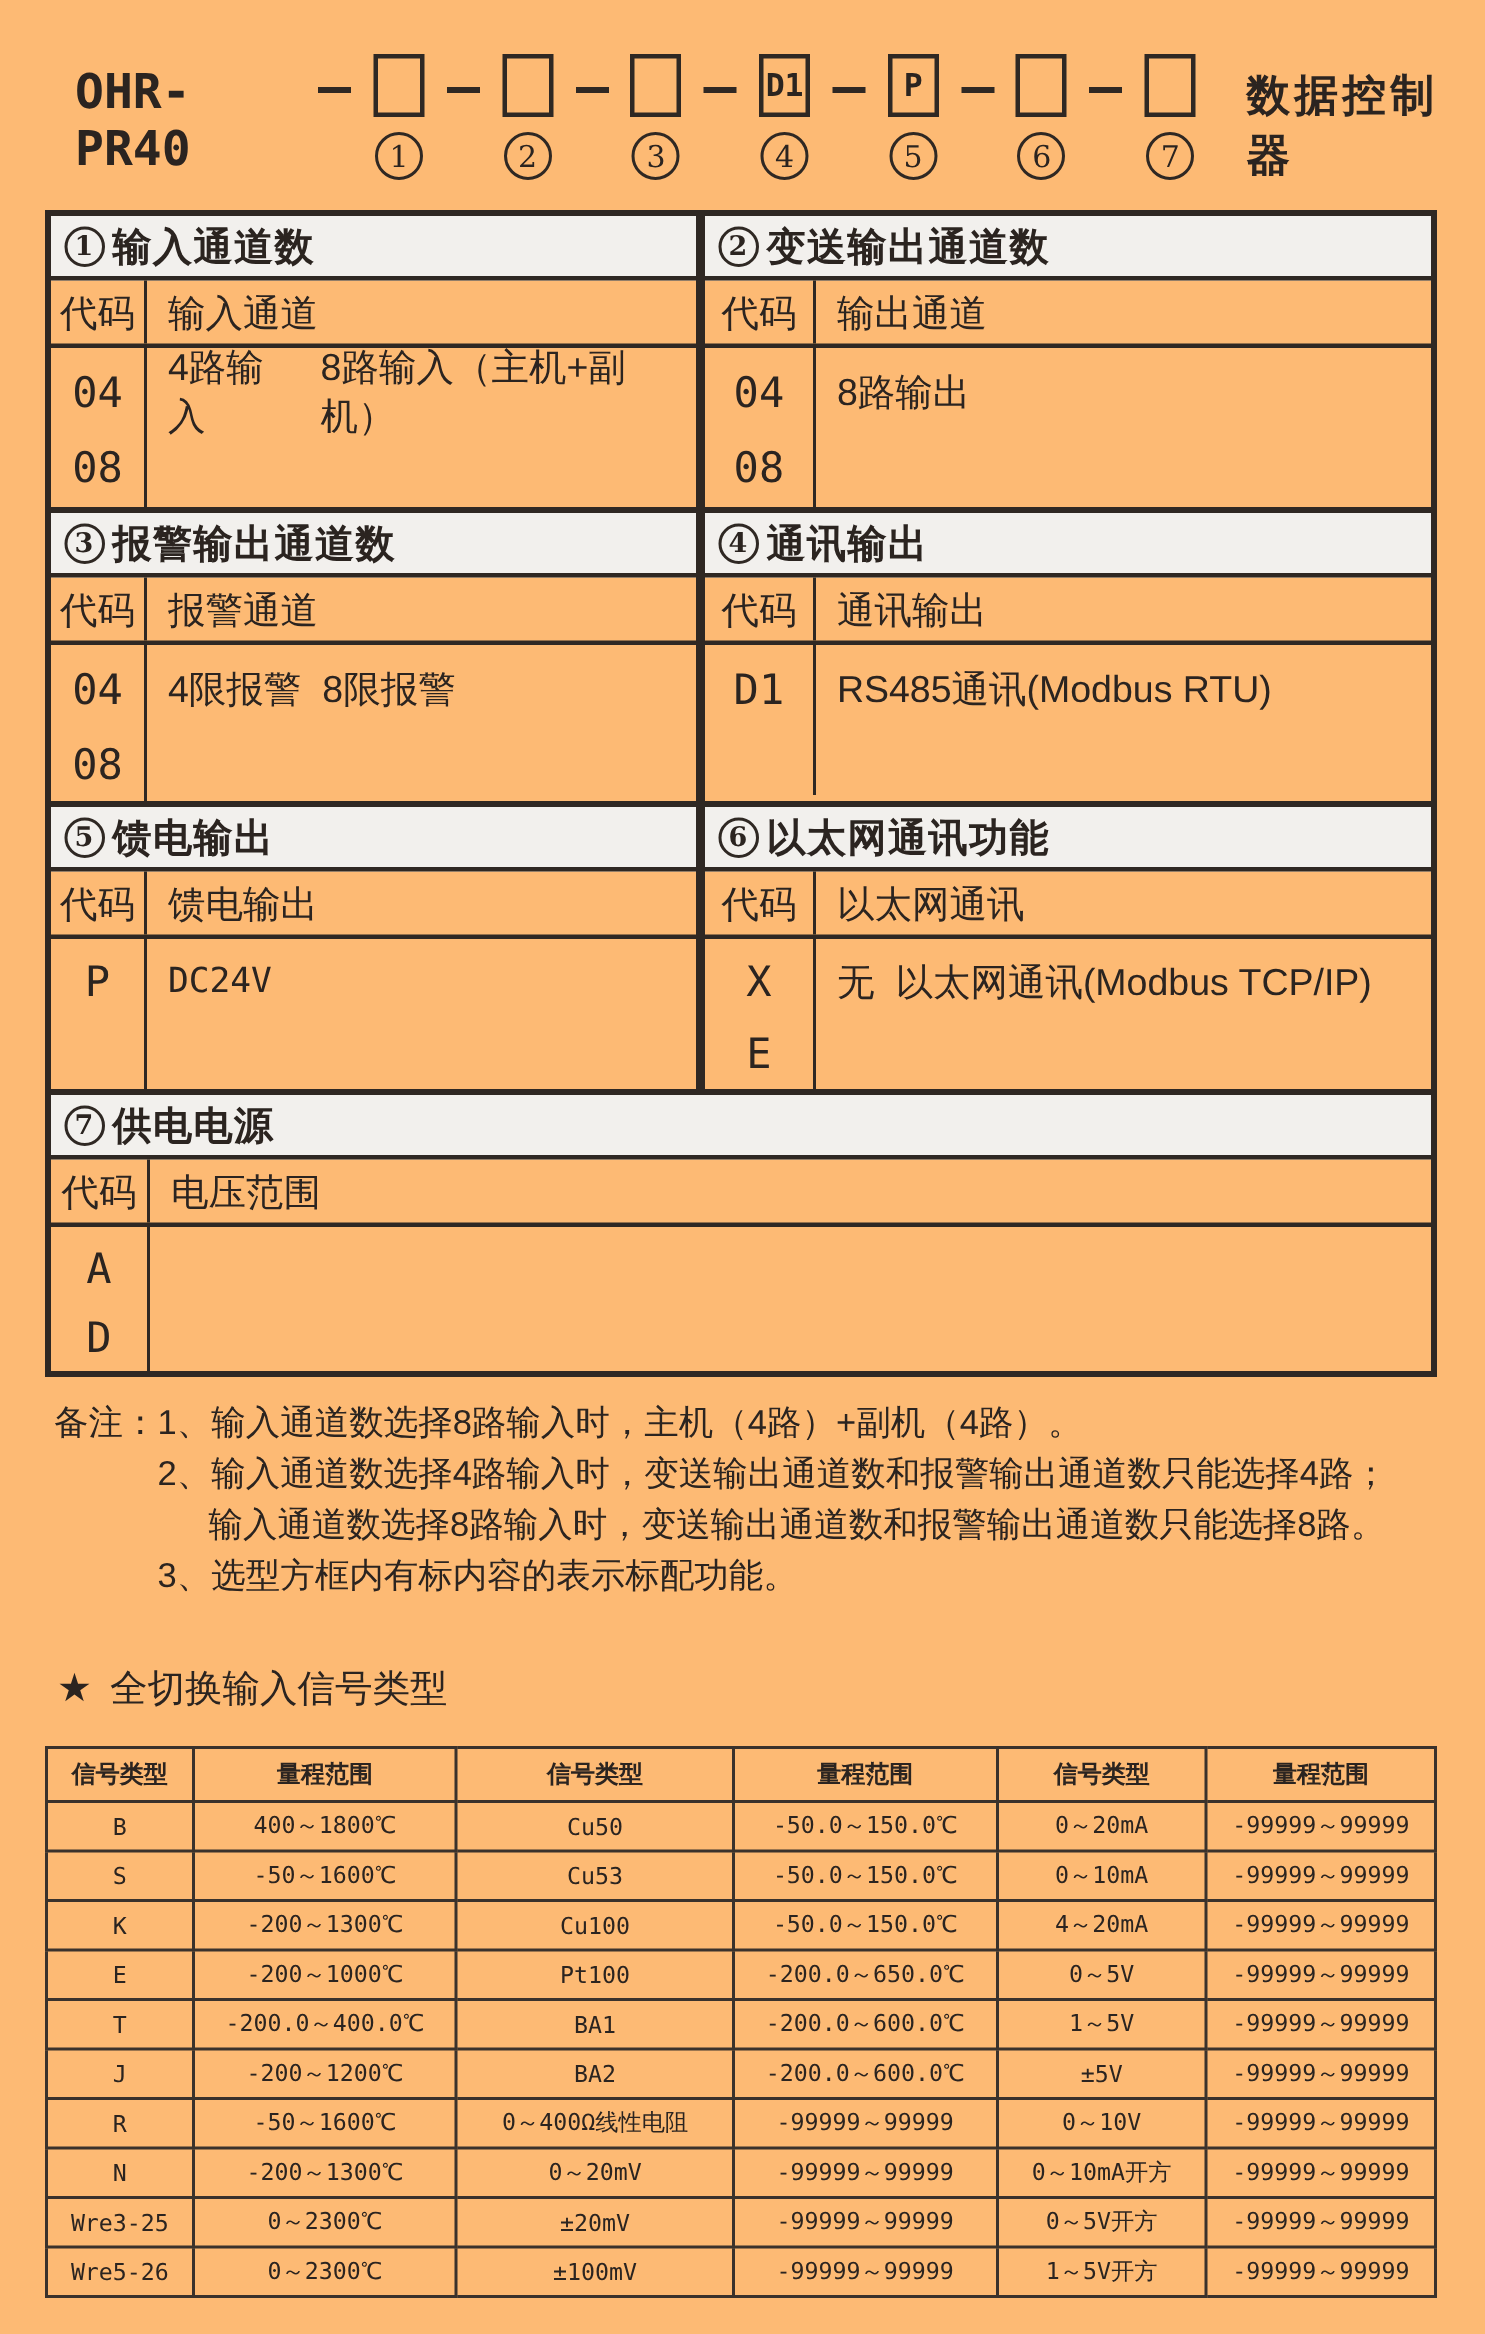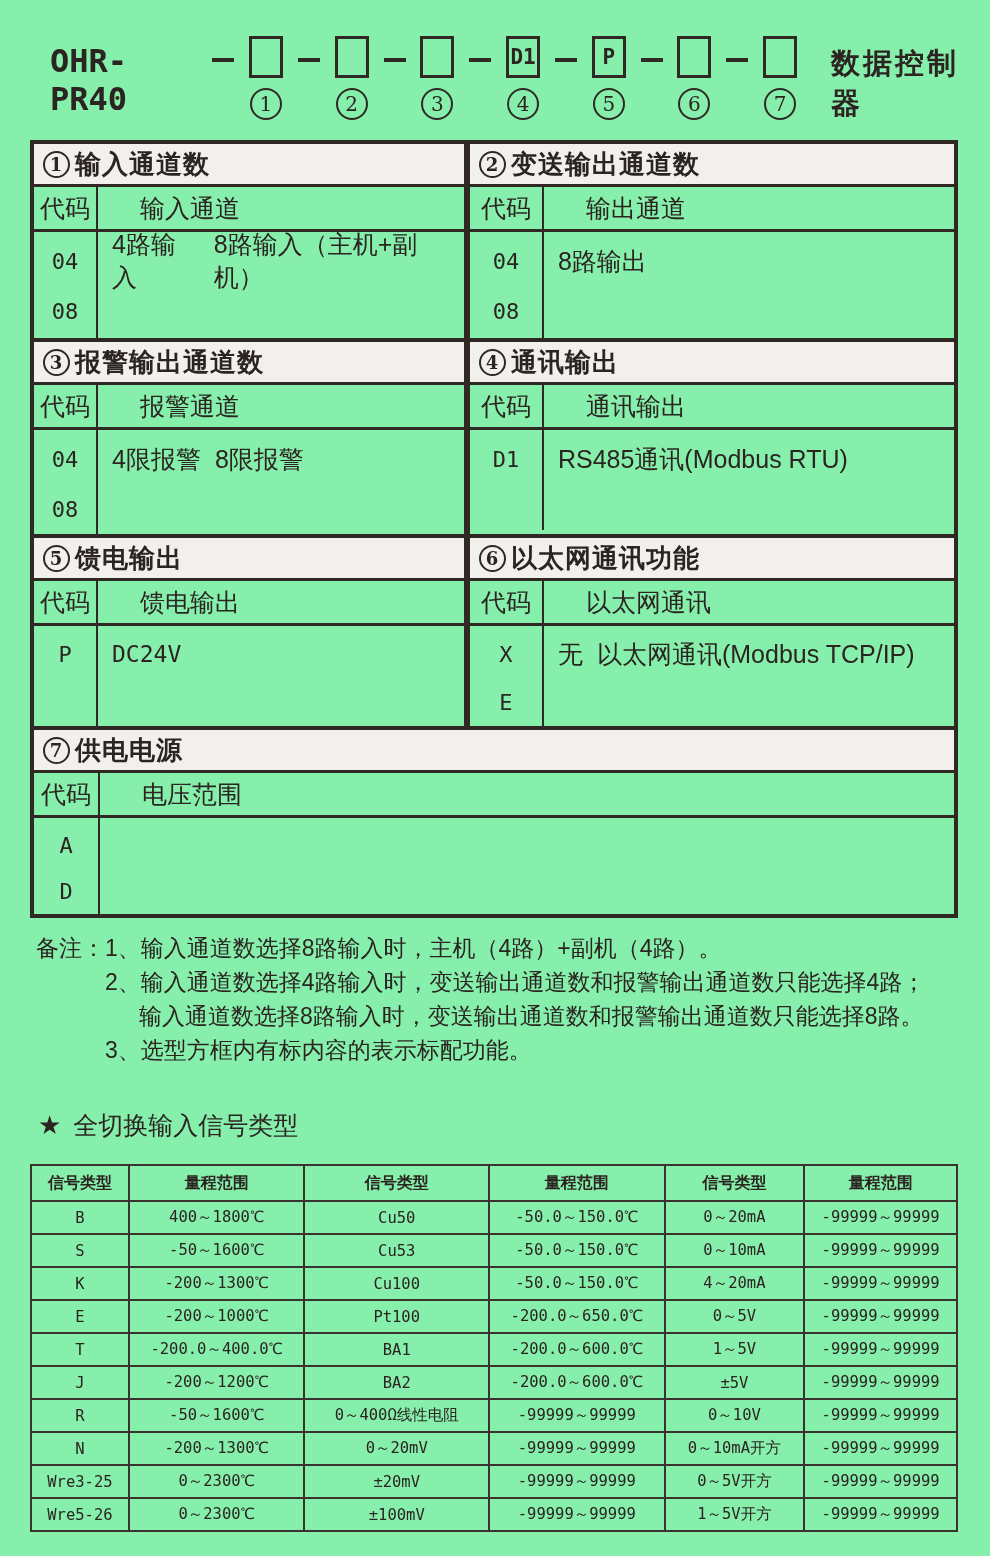--- a/index.html
+++ b/index.html
@@ -1,21 +1,21 @@
 <!DOCTYPE html>
 <html><head>
 <meta charset="utf-8">
 <style>
   * { margin: 0; padding: 0; box-sizing: border-box; }
   html,body { background: #eceae7; }
   .page {
     position: relative;
     width: 990px; height: 1556px;
     overflow: hidden;
-    background: #86efac;
+    background: #fdba74;
     color: #2b2420;
     font-family: "Liberation Sans", sans-serif;
   }
   
   .model-line {
     display: flex; align-items: flex-start;
     padding: 36px 0 0 50px;
   }
   .model-prefix {
     font-family: "DejaVu Sans Mono", monospace;
@@ -53,28 +53,28 @@
   .title-circle {
     width: 27px; height: 27px; border: 2.5px solid #2f2823; border-radius: 50%;
     display: flex; align-items: center; justify-content: center;
     font-size: 18px; font-weight: bold; flex: none;
     font-family: "DejaVu Serif", serif;
   }
   .sec-grid { display: grid; }
   .half-left  .sec-grid { grid-template-columns: 64px 1fr; }
   .half-right .sec-grid { grid-template-columns: 74px 1fr; }
   .band-full  .sec-grid { grid-template-columns: 66px 1fr; }
-  .sub { border-bottom: 3px solid #2f2823; height: 45px; font-size: 25px; gap: 28px; }
+  .sub { border-bottom: 3px solid #2f2823; height: 45px; font-size: 25px; }
   .code-h { border-right: 2px solid #2f2823; display: flex; align-items: center; justify-content: center; }
   .val-h  { display: flex; align-items: center; padding-left: 14px; }
   .body-codes { border-right: 2px solid #2f2823; display: flex; flex-direction: column; padding-top: 4px; }
   .body-descs { display: flex; flex-direction: row; padding-top: 4px; }
   .code-cell {
     height: 50px; display: flex; align-items: center; justify-content: center;
-    font-family: "DejaVu Sans Mono", monospace; font-size: 22px;
+    font-family: "DejaVu Sans Mono", monospace; font-size: 28px;
   }
   .desc-cell { height: 50px; display: flex; align-items: center; padding-left: 14px; font-size: 25px; }
   .desc-cell .latin, .latin { font-family: "DejaVu Sans Mono", monospace; font-size: 23px; }
   .b1 .sec-body { min-height: 106px; }
   .b2 .sec-body { min-height: 100px; }
   .b3 .sec-body { min-height: 100px; }
   .b4 .sec-body { min-height: 96px; }
   .b3 .code-cell, .b3 .desc-cell { height: 48px; }
   .b4 .code-cell, .b4 .desc-cell { height: 46px; }
 

